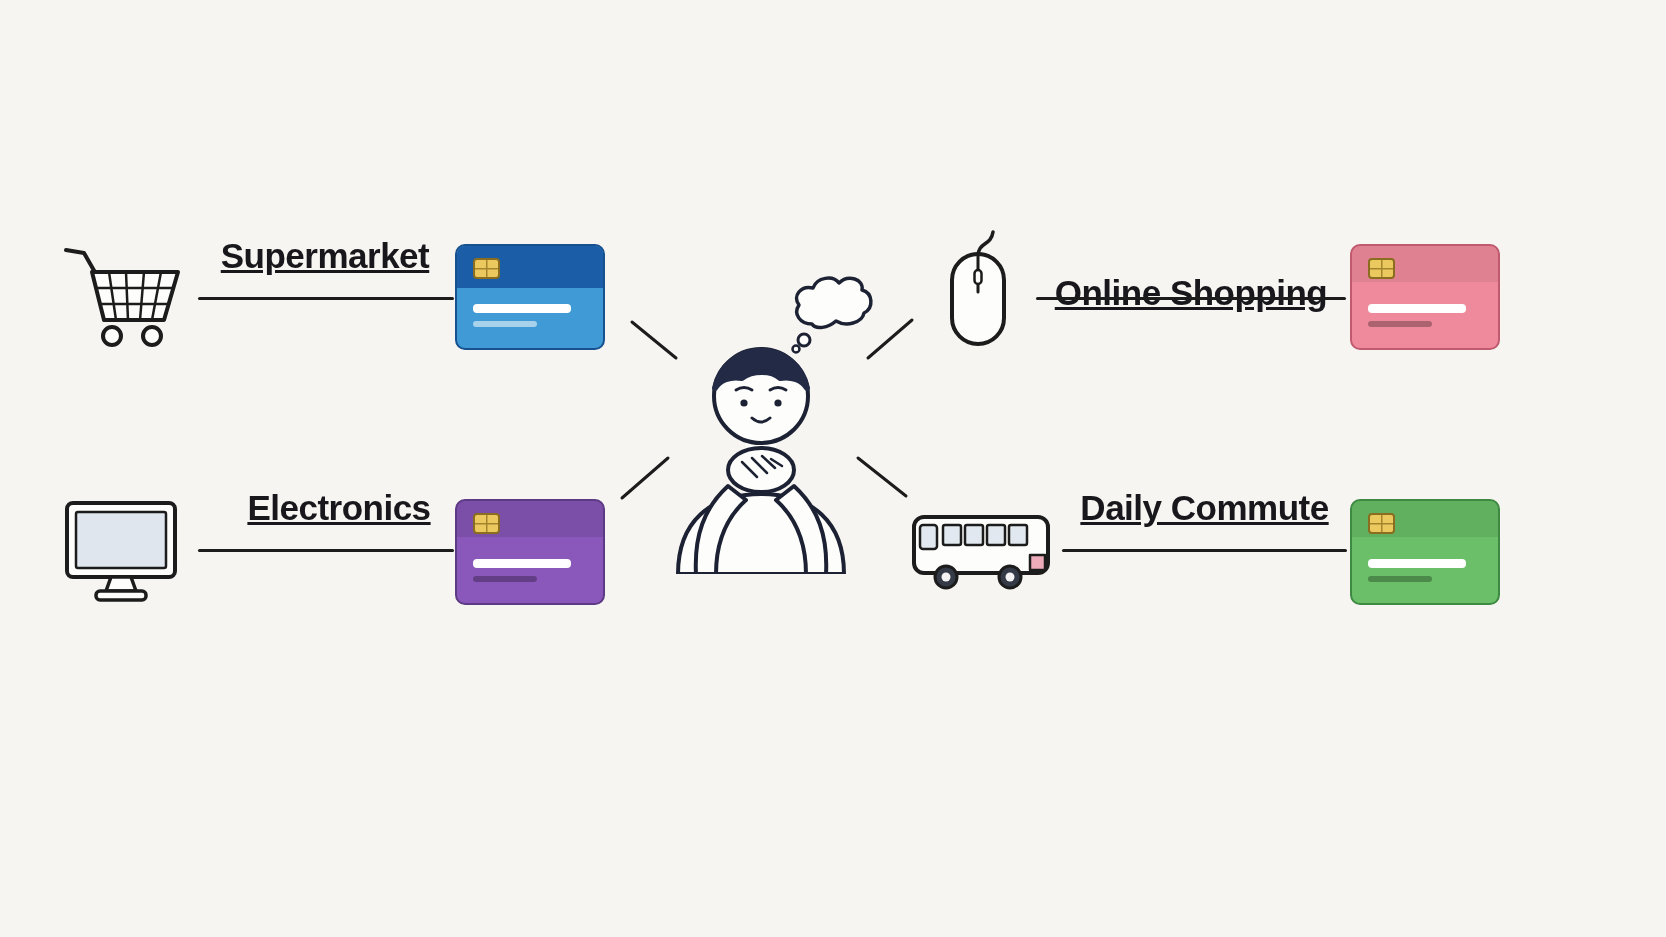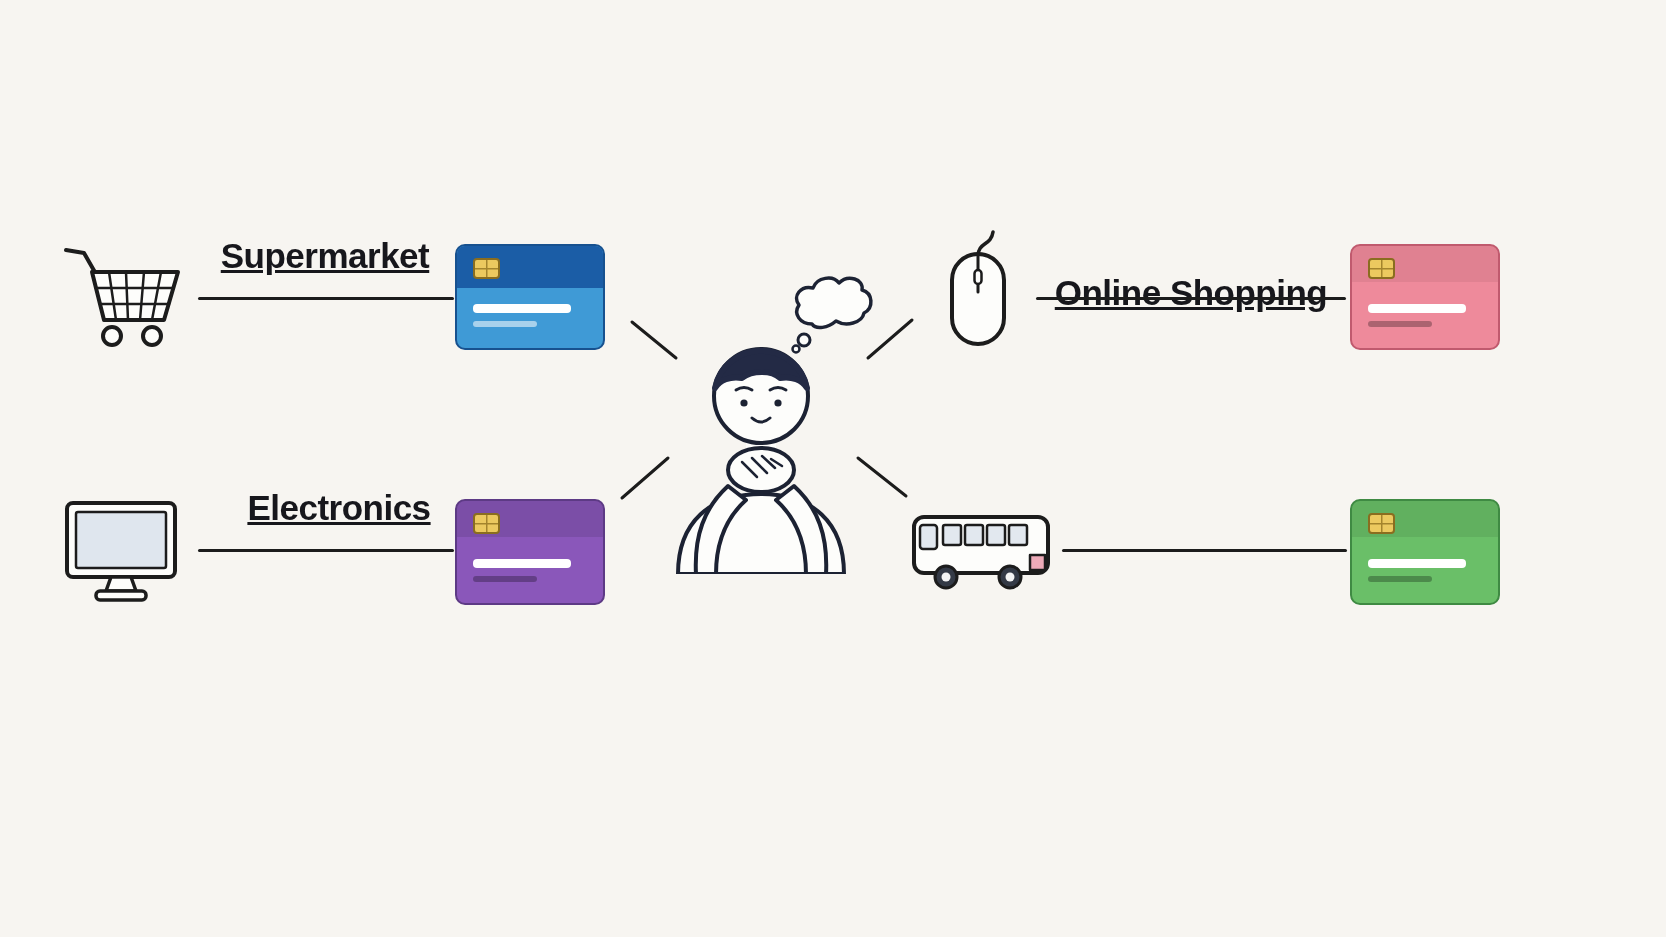--- a/index.html
+++ b/index.html
@@ -181,20 +181,21 @@
       <rect x="33" y="22" width="18" height="20" rx="2" fill="#e2e8ef" stroke-width="2.5"></rect>
       <rect x="55" y="22" width="18" height="20" rx="2" fill="#e2e8ef" stroke-width="2.5"></rect>
       <rect x="77" y="22" width="18" height="20" rx="2" fill="#e2e8ef" stroke-width="2.5"></rect>
       <rect x="99" y="22" width="18" height="20" rx="2" fill="#e2e8ef" stroke-width="2.5"></rect>
       <circle cx="36" cy="74" r="11" fill="#343a46" stroke-width="3"></circle>
       <circle cx="36" cy="74" r="4.5" fill="#f4f4f4" stroke="none"></circle>
       <circle cx="100" cy="74" r="11" fill="#343a46" stroke-width="3"></circle>
       <circle cx="100" cy="74" r="4.5" fill="#f4f4f4" stroke="none"></circle>
     </svg>
   </div>
+  <div class="label" id="label-br">Daily Commute</div>
   <div class="hline" id="line-br"></div>
   <div class="card" id="card-green">
     <div class="stripe"></div>
     <div class="chip"></div>
     <div class="cline1"></div>
     <div class="cline2"></div>
   </div>
 
   <div id="thought">
     <svg viewBox="0 0 98 84" fill="none">

